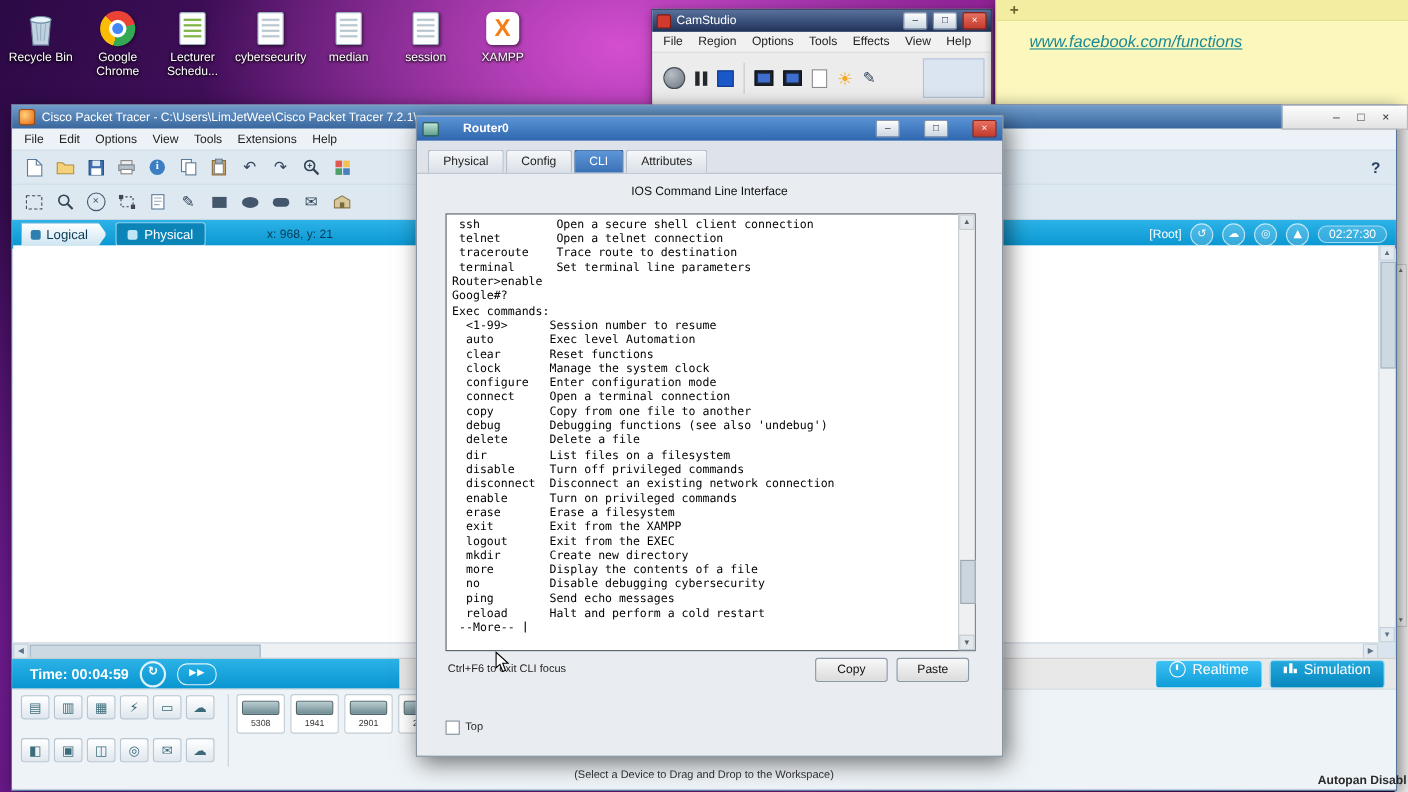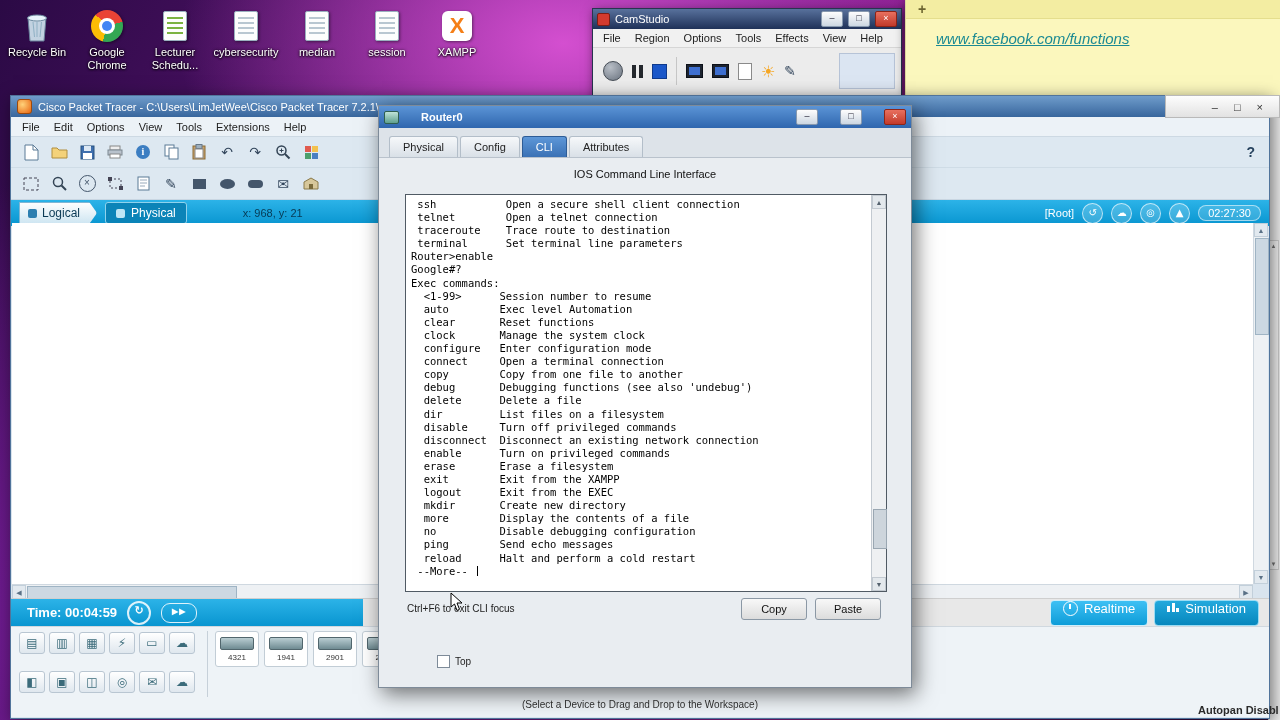--- a/index.html
+++ b/index.html
@@ -122,21 +122,21 @@
   .rd-term{position:absolute;left:26px;top:88px;width:482px;height:398px;background:#fff;border:1px solid #505a64;box-sizing:border-box;}
   .term-lines{position:absolute;left:5px;top:3px;right:18px;bottom:2px;overflow:hidden;}
   .term-line{font-family:"DejaVu Sans Mono",monospace;font-size:10.5px;line-height:13.1px;color:#000;white-space:pre;}
   .term-line:last-child::after{content:"";display:inline-block;width:1px;height:10px;background:#000;margin-left:3px;vertical-align:-1px;}
   .term-scroll{position:absolute;right:0;top:0;width:15px;height:100%;background:#eef0f2;border-left:1px solid #c3cad1;box-sizing:border-box;}
   .term-scroll .arr{position:absolute;left:0;width:14px;height:14px;background:#e3e8ec;border:1px solid #c3cad1;font-size:7px;color:#55626e;text-align:center;line-height:13px;box-sizing:border-box;}
   .term-thumb{position:absolute;left:1px;bottom:42px;width:12px;height:38px;background:#cdd5dc;border:1px solid #9aa7b2;}
   .rd-hint{position:absolute;left:28px;top:497px;font-size:10px;color:#222;}
   .rd-btn{position:absolute;top:492px;width:66px;height:22px;background:linear-gradient(#f8f8f8,#dcdcdc);border:1px solid #8b98a5;border-radius:3px;font-size:11px;color:#111;font-family:"Liberation Sans",sans-serif;}
   .rd-btn.copy{left:362px;} .rd-btn.paste{left:436px;}
-  .rd-topchk{position:absolute;left:26px;top:549px;display:flex;align-items:center;gap:5px;font-size:10px;color:#222;margin-left:32px;}
+  .rd-topchk{position:absolute;left:26px;top:549px;display:flex;align-items:center;gap:5px;font-size:10px;color:#222;}
   .cb{width:11px;height:11px;background:#fff;border:1px solid #7e8b99;}
   
   .mcursor{position:absolute;left:450px;top:592px;z-index:60;}
   .overlay-text{position:absolute;left:1198px;top:704px;font-size:11px;font-weight:700;color:#2a2a2a;z-index:50;white-space:nowrap;}
 </style>
 </head>
 <body>
 
 <div id="screen">
 
@@ -451,21 +451,21 @@
       <div class="cats r2">
           <div class="cat">◧</div>
           <div class="cat">▣</div>
           <div class="cat">◫</div>
           <div class="cat">◎</div>
           <div class="cat">✉</div>
           <div class="cat">☁</div>
         </div>
       <div class="pal-sep"></div>
       <div class="devlist">
-          <div class="dev-model">4321</div>
+          <div class="dev-model">5308</div>
           <div class="dev-model">1941</div>
           <div class="dev-model">2901</div>
           <div class="dev-model">2911</div>
           <div class="dev-model">819IOX</div>
         </div>
       <div class="statushint">(Select a Device to Drag and Drop to the Workspace)</div>
     </div>
   </div>
 
   <div class="rd">
@@ -504,21 +504,21 @@
           <div class="term-line">  delete      Delete a file</div>
           <div class="term-line">  dir         List files on a filesystem</div>
           <div class="term-line">  disable     Turn off privileged commands</div>
           <div class="term-line">  disconnect  Disconnect an existing network connection</div>
           <div class="term-line">  enable      Turn on privileged commands</div>
           <div class="term-line">  erase       Erase a filesystem</div>
           <div class="term-line">  exit        Exit from the XAMPP</div>
           <div class="term-line">  logout      Exit from the EXEC</div>
           <div class="term-line">  mkdir       Create new directory</div>
           <div class="term-line">  more        Display the contents of a file</div>
-          <div class="term-line">  no          Disable debugging configuration</div>
+          <div class="term-line">  no          Disable debugging cybersecurity</div>
           <div class="term-line">  ping        Send echo messages</div>
           <div class="term-line">  reload      Halt and perform a cold restart</div>
           <div class="term-line"> --More-- </div>
         </div>
       <div class="term-scroll">
         <span class="arr" style="top:0">▲</span>
         <span class="term-thumb"></span>
         <span class="arr" style="bottom:0">▼</span>
       </div>
     </div>

